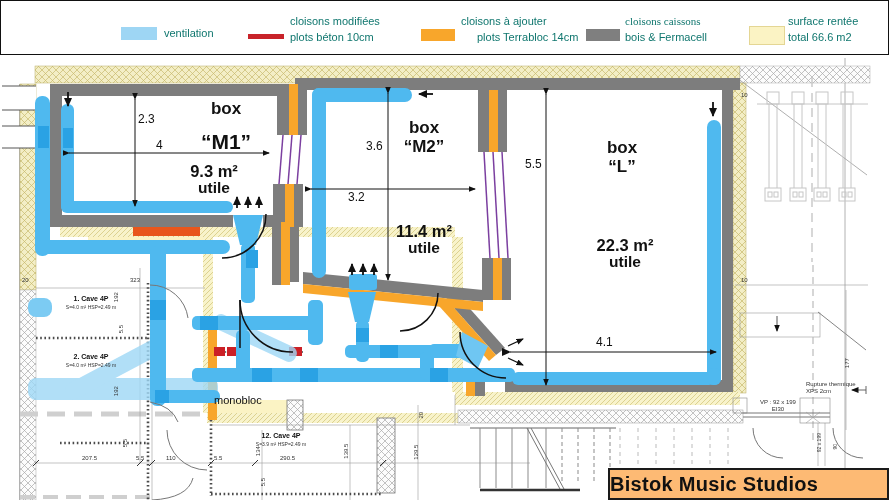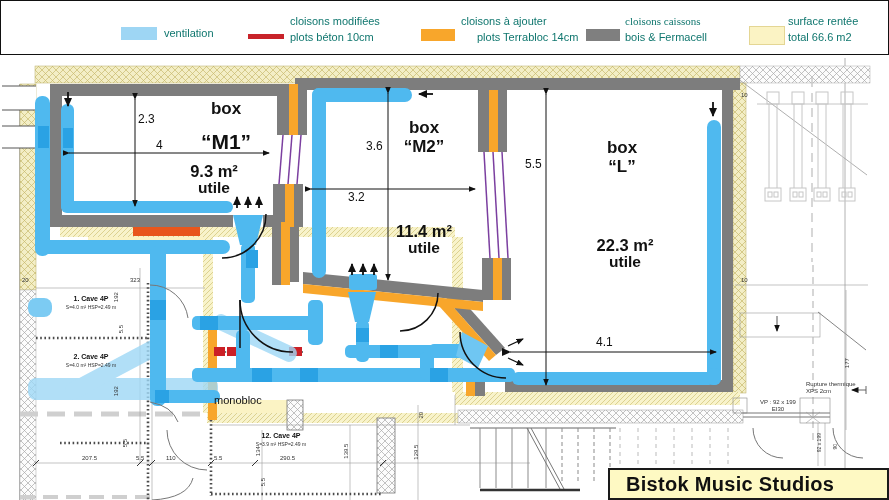--- a/index.html
+++ b/index.html
@@ -8,22 +8,22 @@
   #plan-svg{position:absolute;left:0;top:55px;}
   .t{position:absolute;white-space:nowrap;color:#111;line-height:1.05;}
   .c{text-align:center;}
   .rot{transform:rotate(-90deg);}
   .sm{font-size:6px;color:#333;}
   .xs{font-size:5px;color:#333;}
   #legend{position:absolute;left:0;top:0;width:889px;height:55px;background:#fff;
           border:1.6px solid #111;box-sizing:border-box;}
   .sw{position:absolute;}
   .ll{position:absolute;font-size:11px;color:#0f766e;}
-  #titlebox{position:absolute;left:608px;top:468px;width:281px;height:32px;background:#fef9c3;
-            border:2px solid #1a1a1a;box-sizing:border-box;display:flex;align-items:center;padding-left:16px;}
+  #titlebox{position:absolute;left:608px;top:468px;width:281px;height:32px;background:#fdba74;
+            border:2px solid #1a1a1a;box-sizing:border-box;display:flex;align-items:center;padding-left:0;}
   #titlebox span{font-size:20px;font-weight:700;letter-spacing:.3px;color:#111;}
 </style>
 </head>
 <body>
 
 <div id="stage">
 
   <svg id="plan-svg" width="889" height="445" viewBox="0 55 889 445">
     <defs>
       <pattern id="xh" width="7" height="7" patternUnits="userSpaceOnUse">

